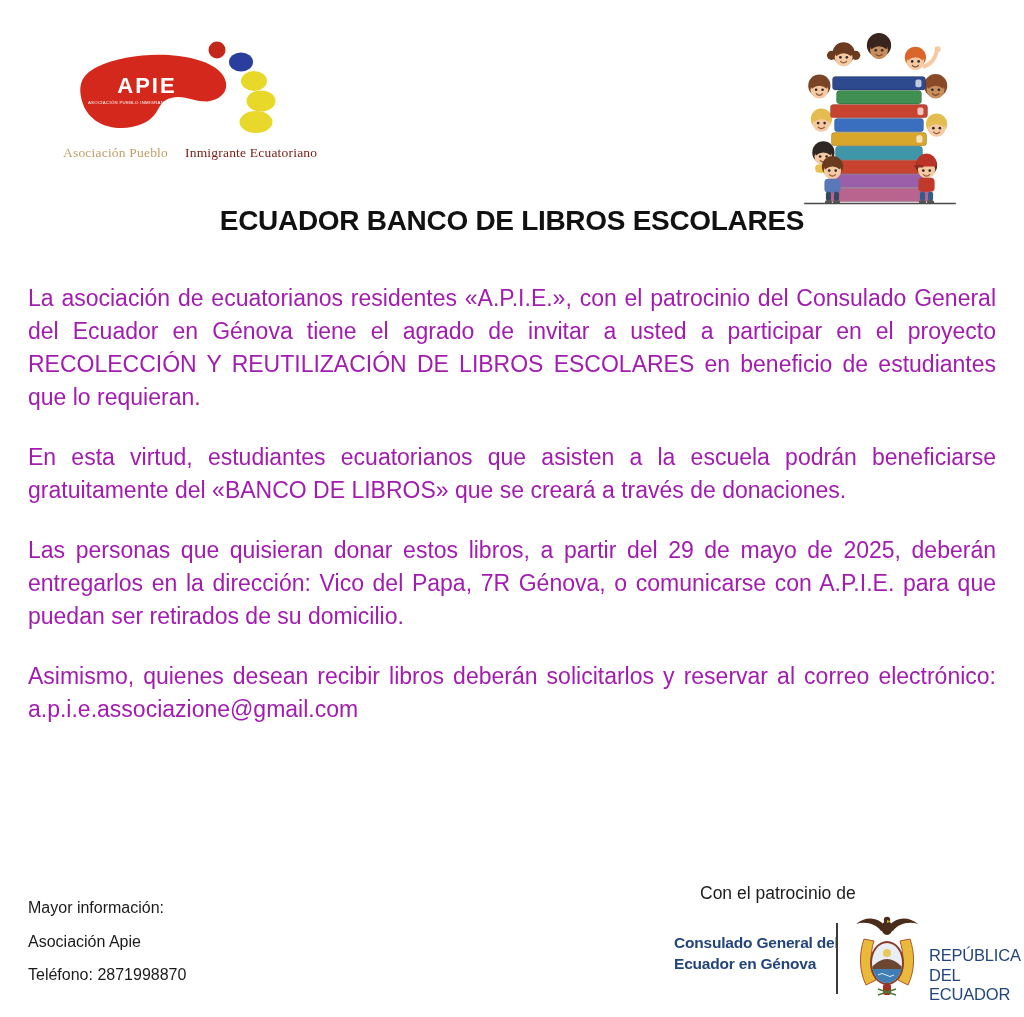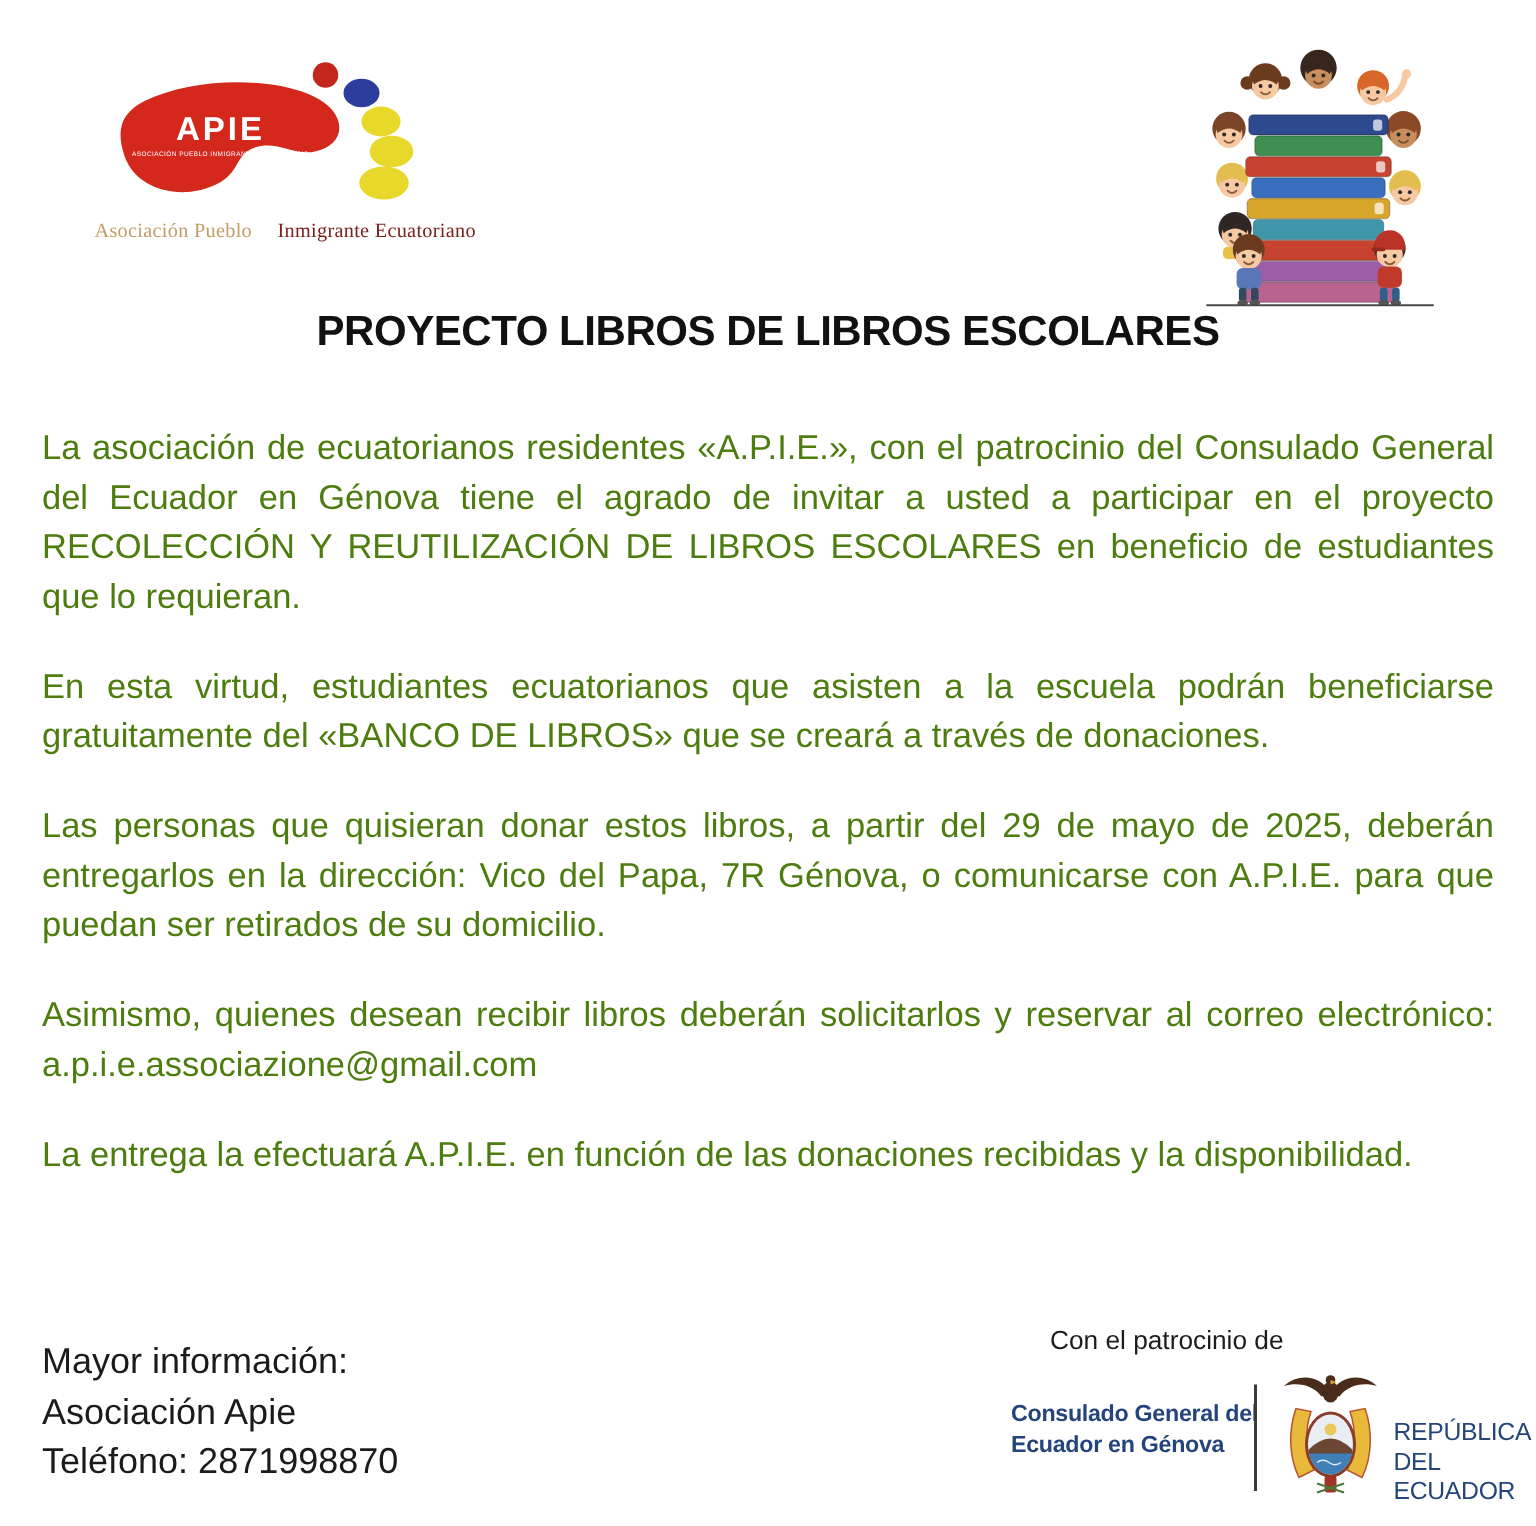--- a/index.html
+++ b/index.html
@@ -22,25 +22,25 @@
   
   .doc-title {
     position:absolute; top:205px; left:0; width:100%; margin:0;
     text-align:center; font-size:28px; font-weight:bold; letter-spacing:-0.3px; color:#111;
   }
 
   
   .doc-body { position:absolute; top:282px; left:28px; width:968px; }
   .doc-body p {
     margin:0 0 27px 0; font-size:23px; line-height:33px;
-    text-align:justify; color:#4d7c0f;
-  }
-
-  
-  .contact { position:absolute; left:28px; top:891px; font-size:24px; line-height:33.5px; color:#1b1b1b; }
+    text-align:justify; color:#a21caf;
+  }
+
+  
+  .contact { position:absolute; left:28px; top:891px; font-size:16px; line-height:33.5px; color:#1b1b1b; }
 
   .sponsor-heading {
     position:absolute; left:700px; top:883px; width:220px; text-align:left;
     font-size:17.5px; color:#1c1c1c;
   }
   .consulate {
     position:absolute; left:674px; top:932px; font-size:15.5px; font-weight:bold;
     color:#24457c; line-height:21px; letter-spacing:-0.2px;
   }
   .sponsor-divider { position:absolute; left:836px; top:923px; width:2px; height:71px; background:#3a3a3a; }
@@ -185,28 +185,27 @@
         <rect x="-6.5" y="25" width="5" height="9" rx="2" fill="#2e5f8a"></rect>
           <rect x="1.5" y="25" width="5" height="9" rx="2" fill="#2e5f8a"></rect>
         <ellipse cx="-4" cy="35" rx="3.5" ry="2" fill="#555"></ellipse>
           <ellipse cx="4" cy="35" rx="3.5" ry="2" fill="#555"></ellipse>
       </g>
 
       <line x1="6" y1="177.5" x2="156" y2="177.5" stroke="#4a4a4a" stroke-width="1.3"></line>
     </svg>
   </div>
 
-  <h1 class="doc-title">PROYECTO LIBROS DE LIBROS ESCOLARES</h1>
+  <h1 class="doc-title">ECUADOR BANCO DE LIBROS ESCOLARES</h1>
 
   <main class="doc-body">
     <p>La asociación de ecuatorianos residentes «A.P.I.E.», con el patrocinio del Consulado General del Ecuador en Génova tiene el agrado de invitar a usted a participar en el proyecto RECOLECCIÓN Y REUTILIZACIÓN DE LIBROS ESCOLARES en beneficio de estudiantes que lo requieran.</p>
     <p>En esta virtud, estudiantes ecuatorianos que asisten a la escuela podrán beneficiarse gratuitamente del «BANCO DE LIBROS» que se creará a través de donaciones.</p>
     <p>Las personas que quisieran donar estos libros, a partir del 29 de mayo de 2025, deberán entregarlos en la dirección: Vico del Papa, 7R Génova, o comunicarse con A.P.I.E. para que puedan ser retirados de su domicilio.</p>
     <p>Asimismo, quienes desean recibir libros deberán solicitarlos y reservar al correo electrónico:  a.p.i.e.associazione@gmail.com</p>
-    <p>La entrega la efectuará A.P.I.E. en función de las donaciones recibidas y la disponibilidad.</p>
   </main>
 
   <div class="contact">
     <div>Mayor información:</div>
     <div>Asociación Apie</div>
     <div>Teléfono: 2871998870</div>
   </div>
 
   <div class="sponsor-heading">Con el patrocinio de</div>
 

